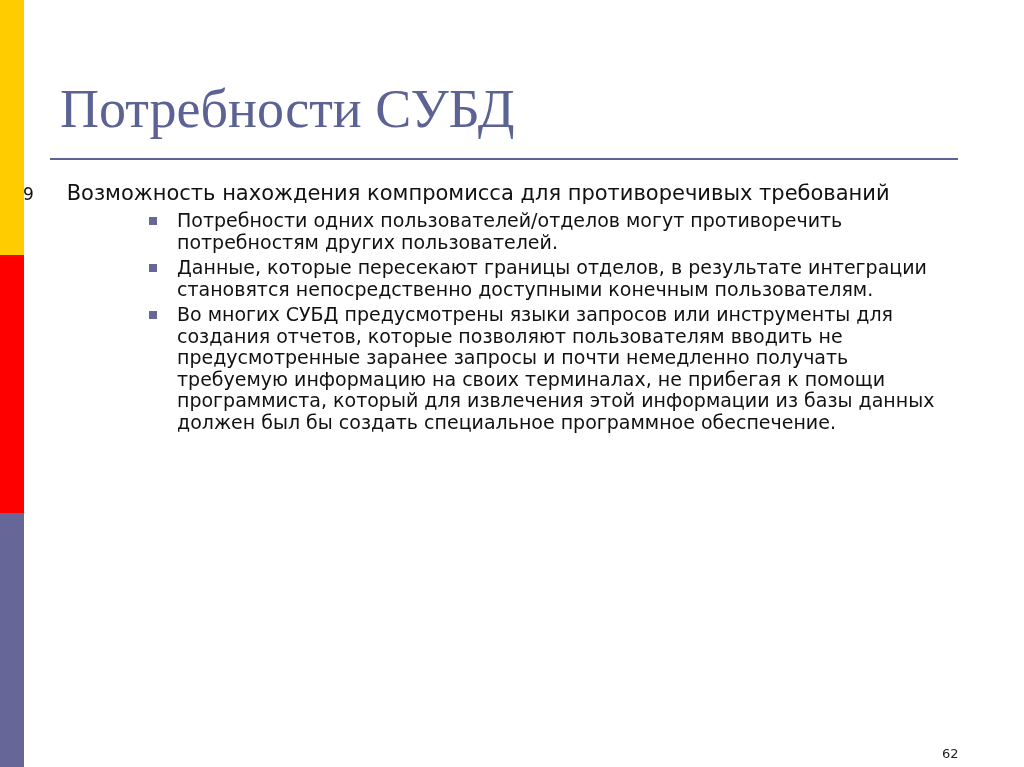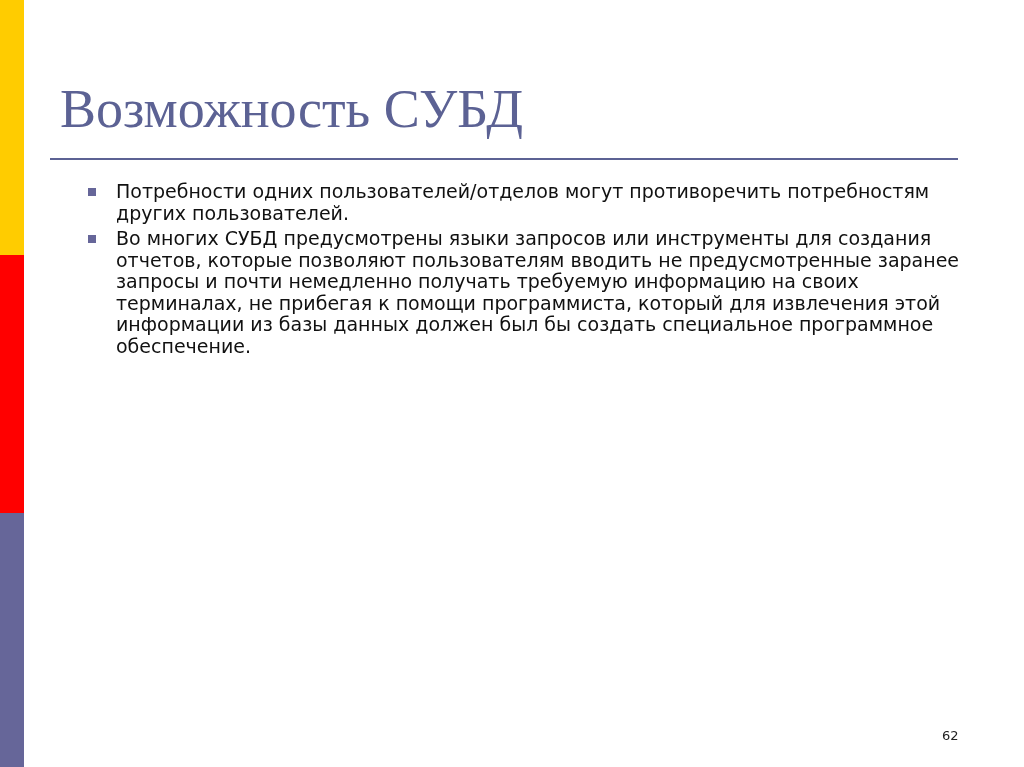--- a/index.html
+++ b/index.html
@@ -7,34 +7,36 @@
   .stripe { position:absolute; left:0; width:24px; }
   .stripe-top { top:0; height:255px; background:#ffcc00; }
   .stripe-mid { top:255px; height:258px; background:#ff0000; }
   .stripe-bot { top:513px; height:254px; background:#666699; }
   .title { position:absolute; left:60px; top:82px; font-family:"Liberation Serif", serif; font-size:54px; color:#5c6294; letter-spacing:0px; line-height:1; }
   .rule { position:absolute; left:50px; top:158px; width:908px; height:2px; background:#5c6294; }
   .content { position:absolute; left:60px; top:181px; width:900px; color:#111; }
   .l1 { font-size:21px; line-height:24px; margin:0 0 4px 0; padding-left:37px; text-indent:-37px; }
   .l1 .num { display:inline-block; font-size:17px; }
   .l1 .num.n10 { font-size:17px; }
-  .l2 { position:relative; font-size:19px; line-height:21.5px; margin:0 0 4px 56px; }
+  .l2 { position:relative; font-size:19px; line-height:21.5px; margin:0 0 4px 117px; }
   .l2 .bullet { position:absolute; left:-28px; top:7px; width:8px; height:8px; background:#666699; }
-  .page-num { position:absolute; left:942px; top:728px; font-size:13px; color:#222; }
+  .page-num { position:absolute; left:942px; top:746px; font-size:13px; color:#222; }
 </style>
 </head>
 <body>
 
 <div class="stripe stripe-top"></div>
 <div class="stripe stripe-mid"></div>
 <div class="stripe stripe-bot"></div>
 
-<div class="title">Возможность СУБД</div>
+<div class="title">Потребности СУБД</div>
 <div class="rule"></div>
 
 <div class="content">
 
+  <div class="l1"><span class="num">9</span> <span>Возможность нахождения компромисса для противоречивых требований</span></div>
   <div class="l2"><span class="bullet"></span><span>Потребности одних пользователей/отделов могут противоречить потребностям других пользователей.</span></div>
 
+  <div class="l2"><span class="bullet"></span><span>Данные, которые пересекают границы отделов, в результате интеграции становятся непосредственно доступными конечным пользователям.</span></div>
   <div class="l2"><span class="bullet"></span><span>Во многих СУБД предусмотрены языки запросов или инструменты для создания отчетов, которые позволяют пользователям вводить не предусмотренные заранее запросы и почти немедленно получать требуемую информацию на своих терминалах, не прибегая к помощи программиста, который для извлечения этой информации из базы данных должен был бы создать специальное программное обеспечение.</span></div>
 </div>
 
 <div class="page-num">62</div>
 
 </body></html>

